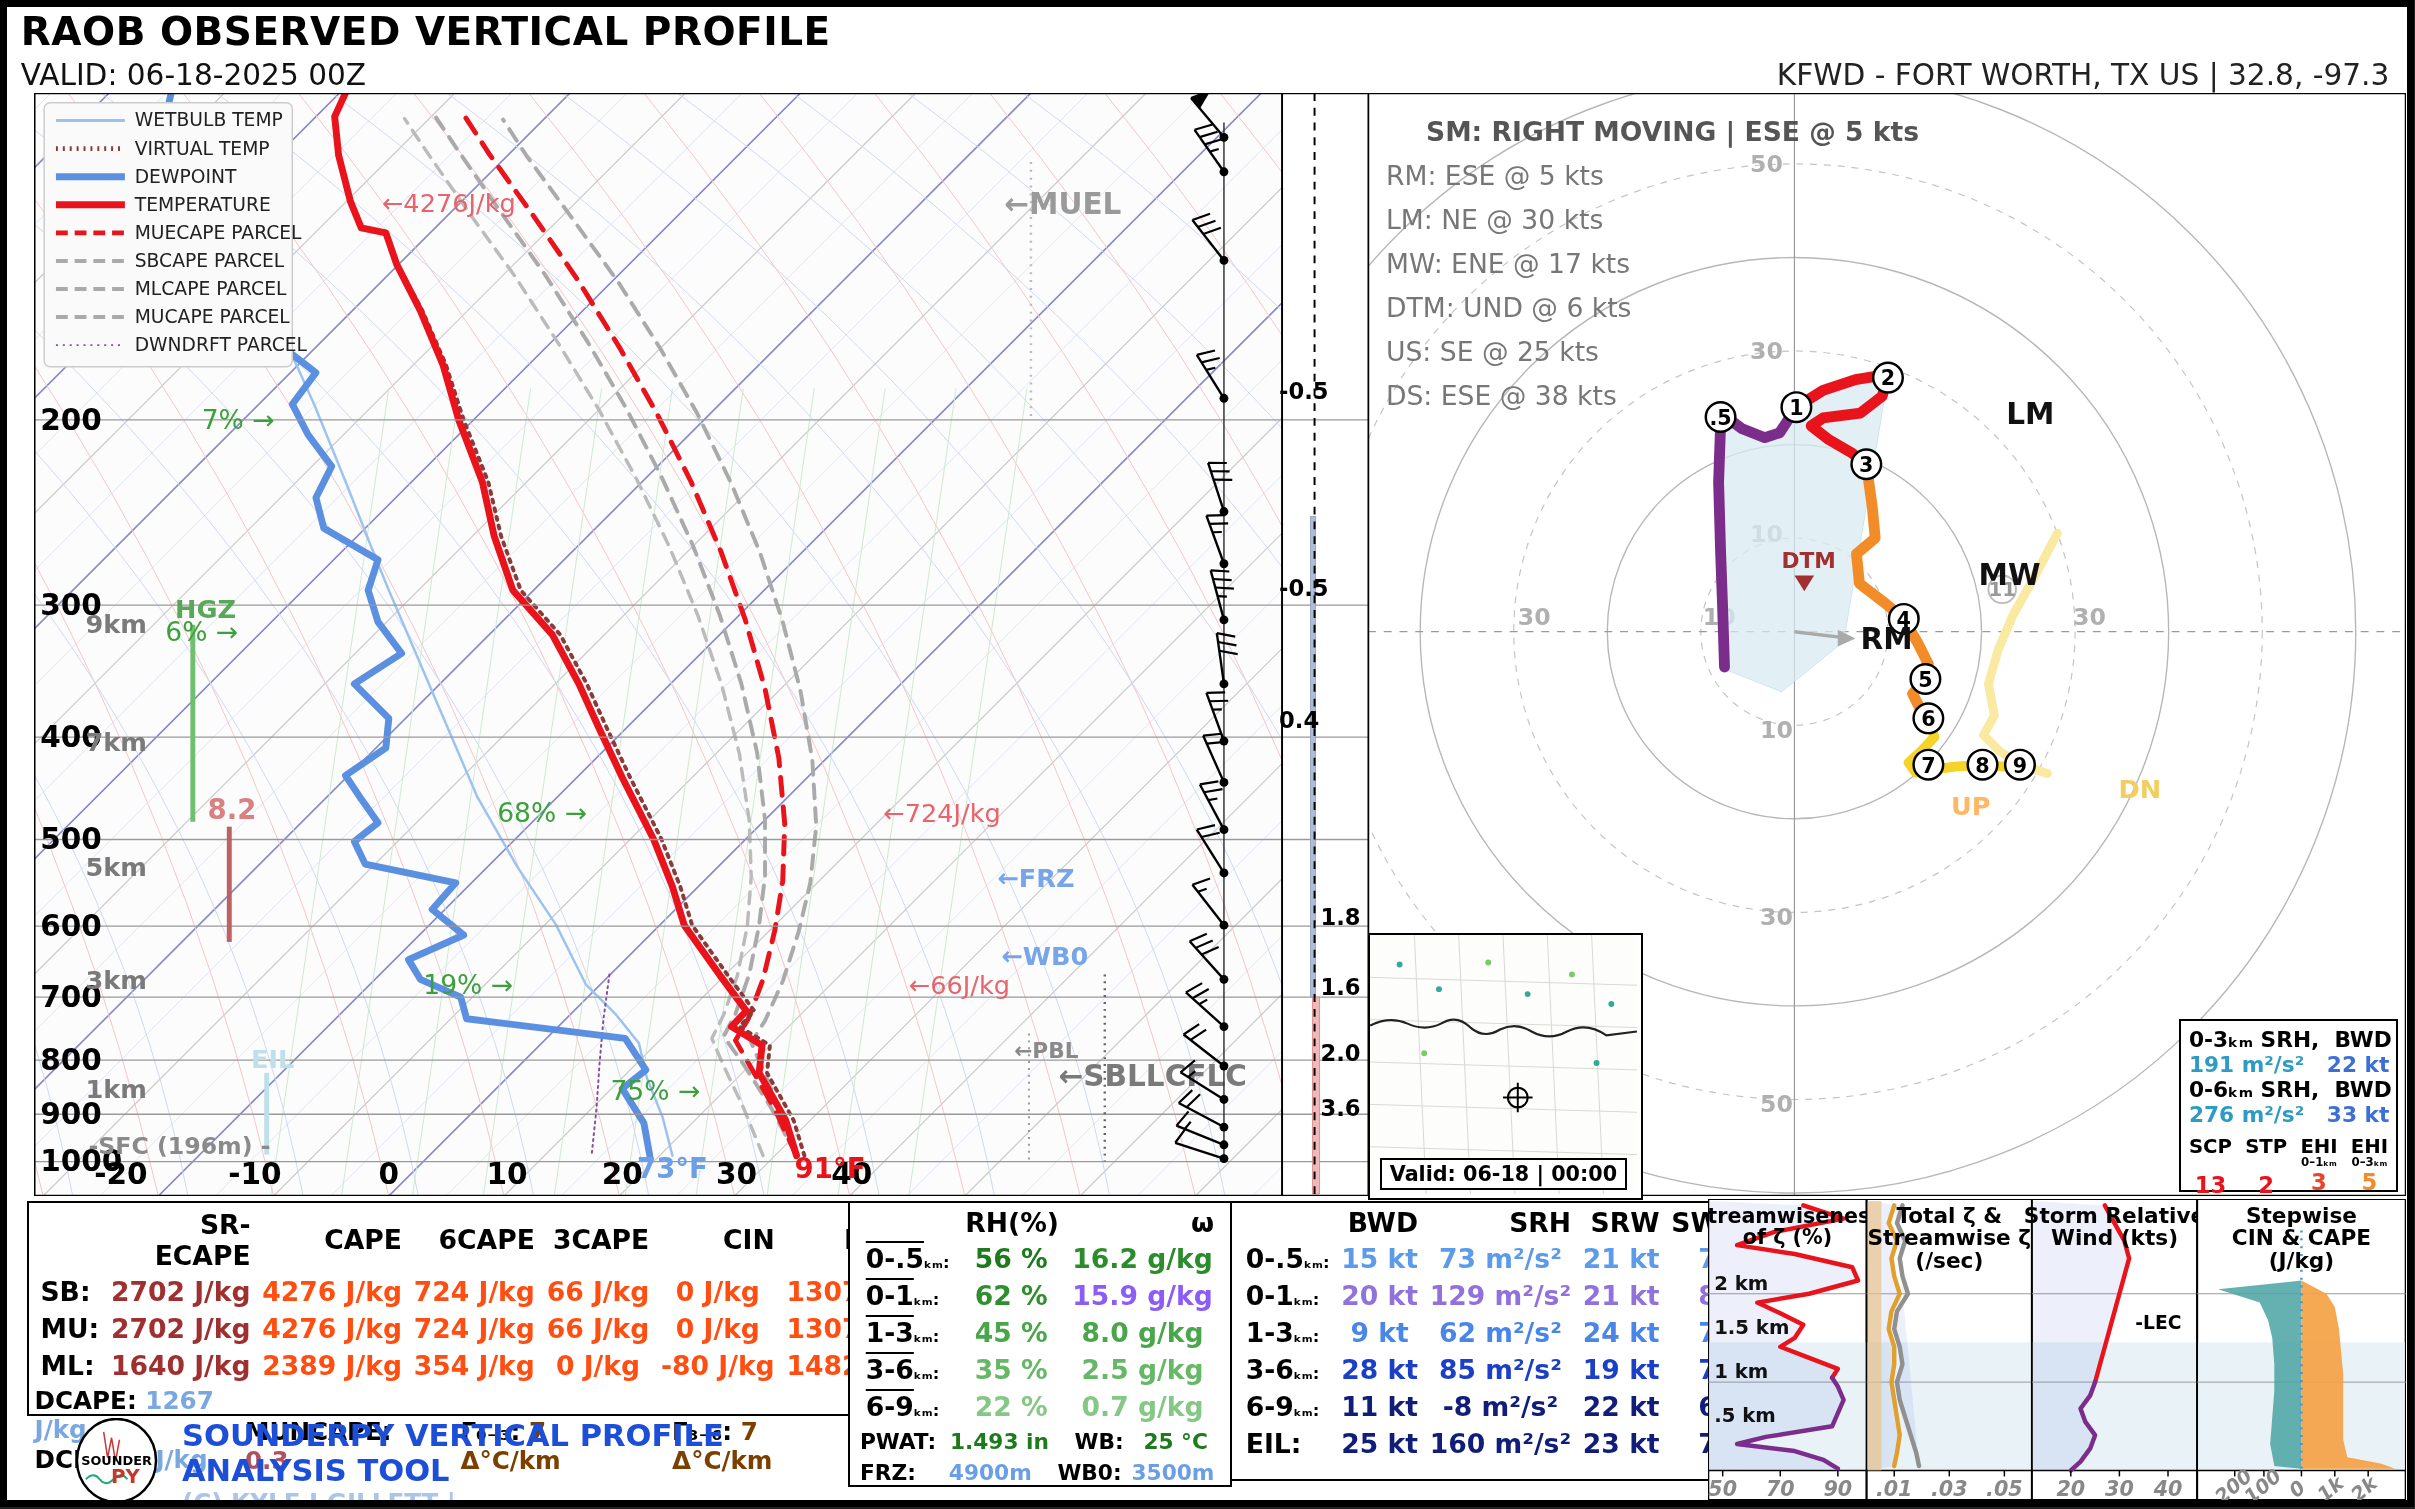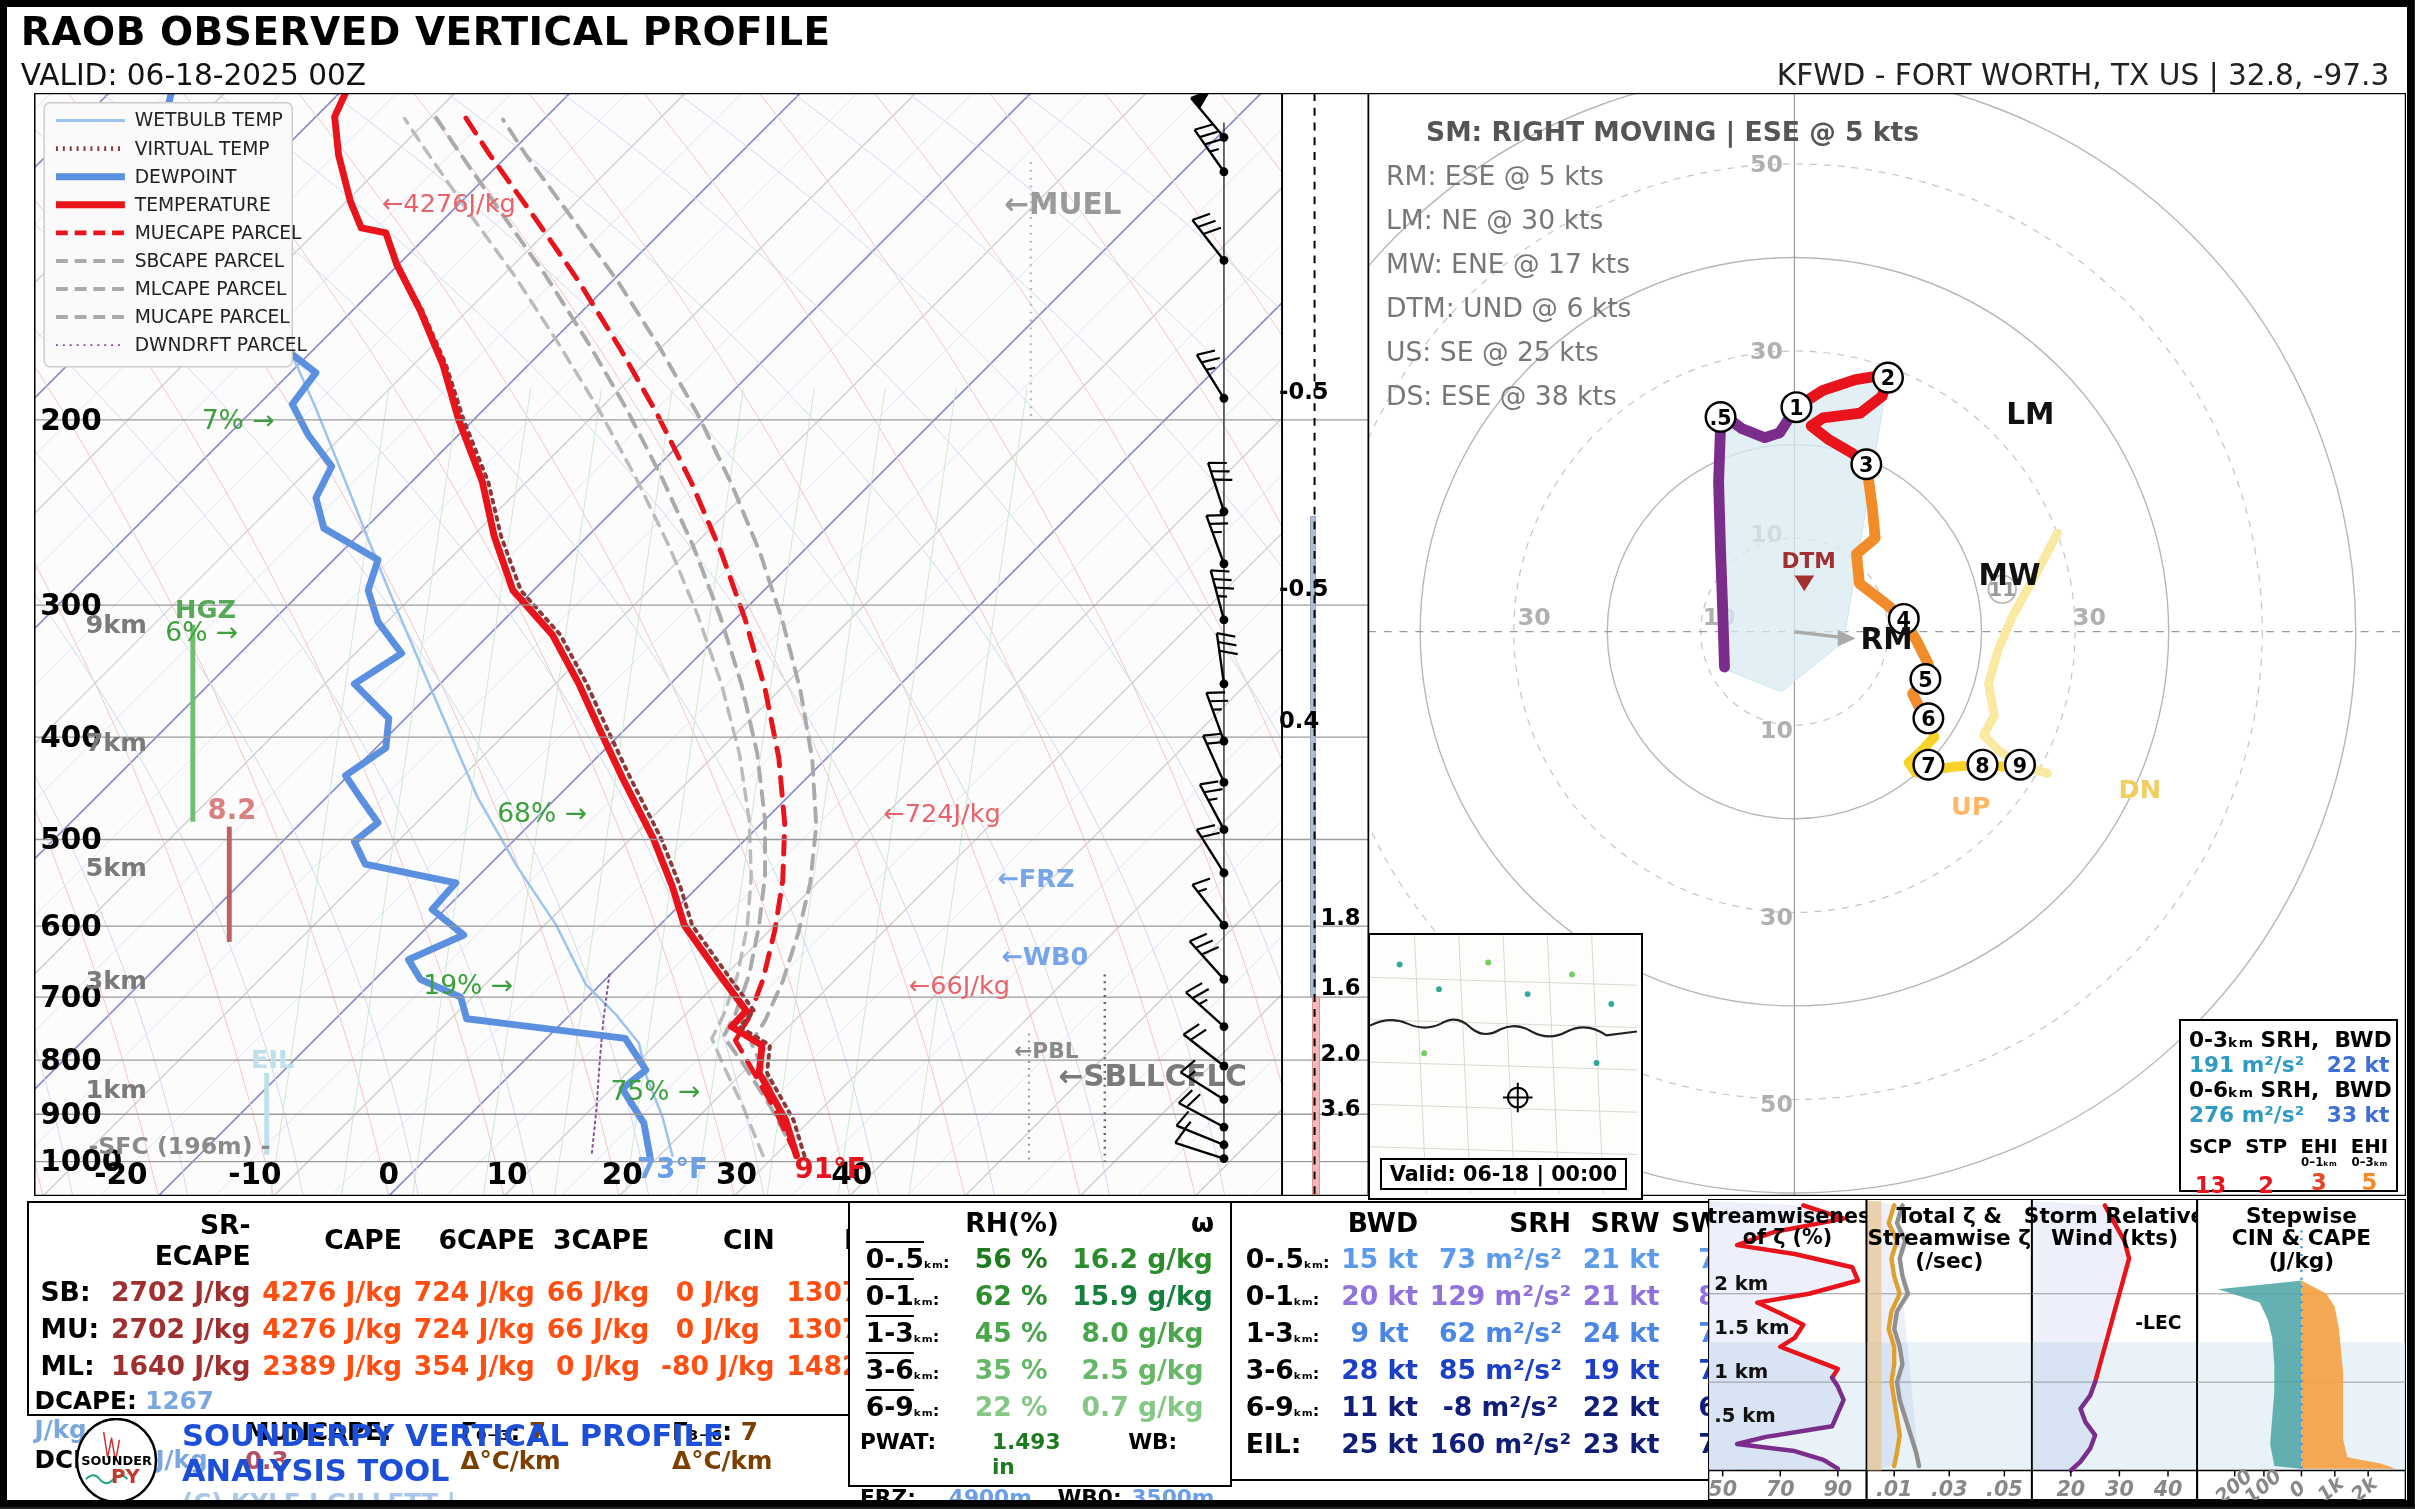--- a/index.html
+++ b/index.html
@@ -515,40 +515,40 @@
             <th>ω</th>
           </tr>
           <tr>
             <td class="rowlab"><span class="ovl">0-.5</span><span class="sub">ₖₘ:</span></td>
             <td style="color:#1D7A1D">56 %</td>
             <td style="color:#2A8C2A">16.2 g/kg</td>
           </tr>
           <tr>
             <td class="rowlab"><span class="ovl">0-1</span><span class="sub">ₖₘ:</span></td>
             <td style="color:#2F8F2F">62 %</td>
-            <td style="color:#15803d">15.9 g/kg</td>
+            <td style="color:#8b5cf6">15.9 g/kg</td>
           </tr>
           <tr>
             <td class="rowlab"><span class="ovl">1-3</span><span class="sub">ₖₘ:</span></td>
             <td style="color:#4AA64A">45 %</td>
             <td style="color:#4AA64A">8.0 g/kg</td>
           </tr>
           <tr>
             <td class="rowlab"><span class="ovl">3-6</span><span class="sub">ₖₘ:</span></td>
             <td style="color:#66B866">35 %</td>
             <td style="color:#66B866">2.5 g/kg</td>
           </tr>
           <tr>
             <td class="rowlab"><span class="ovl">6-9</span><span class="sub">ₖₘ:</span></td>
             <td style="color:#85C785">22 %</td>
             <td style="color:#85C785">0.7 g/kg</td>
           </tr>
         </tbody>
       </table>
-      <div style="font-size:21.7px;font-weight:bold;margin-top:3.9px;display:flex;gap:42px;">
+      <div style="font-size:21.7px;font-weight:bold;margin-top:3.9px;display:flex;">
         <span>PWAT:</span>
         <span style="color:#1D7A1D;margin-left:13.8px;">1.493 in</span>
         <span style="margin-left:25.6px;">WB:</span>
         <span style="color:#1D7A1D;margin-left:19.7px;">25 °C</span>
       </div>
       <div style="font-size:21.7px;font-weight:bold;margin-top:5.9px;display:flex;">
         <span>FRZ:</span>
         <span style="color:#6A9FE8;margin-left:33px;">4900m</span>
         <span style="margin-left:25.6px;">WB0:</span>
         <span style="color:#6A9FE8;margin-left:9.9px;">3500m</span>

